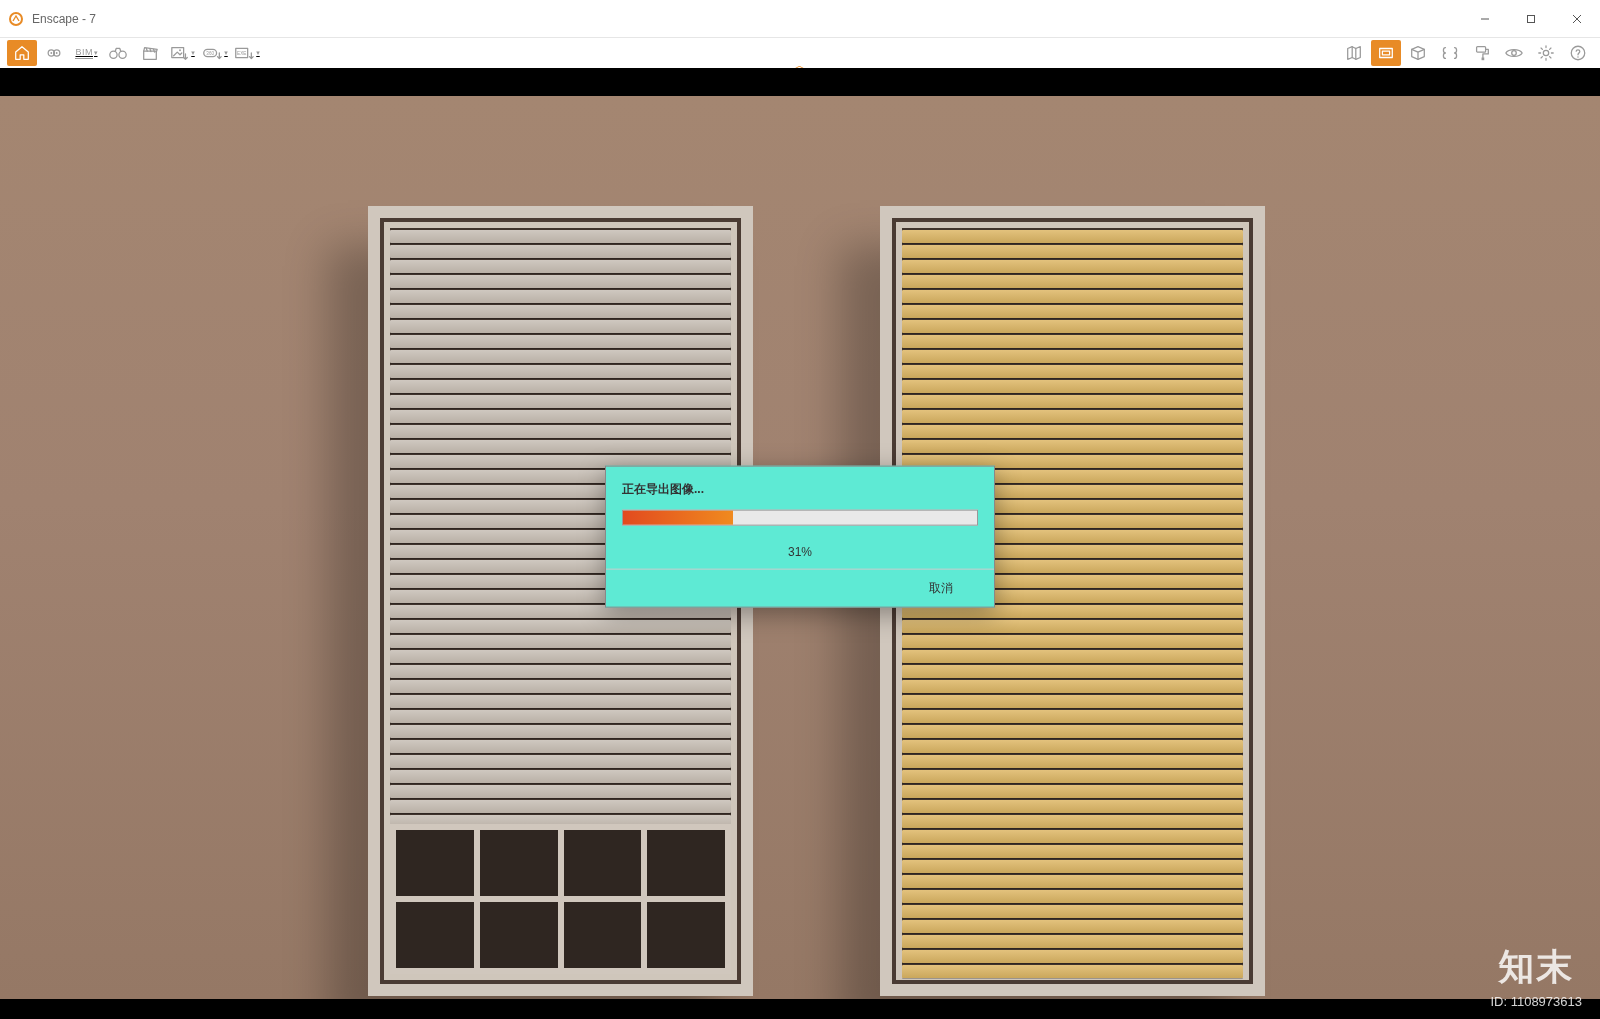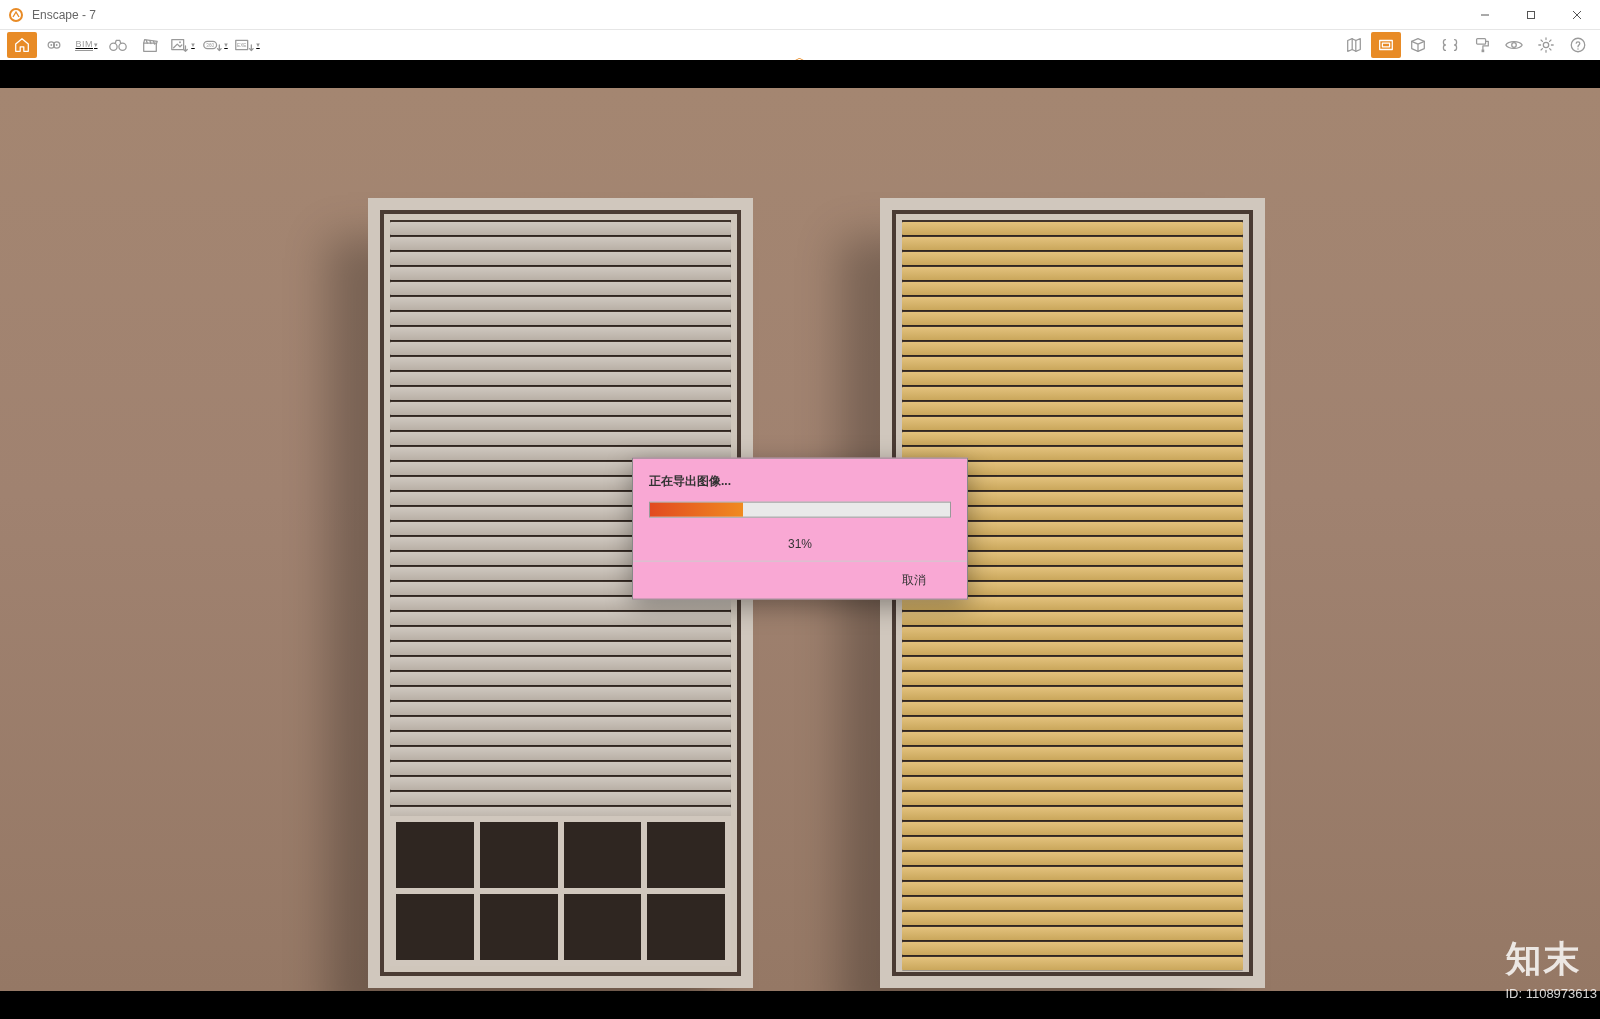--- a/index.html
+++ b/index.html
@@ -1,19 +1,19 @@
 <!DOCTYPE html>
 <html><head>
 <meta charset="utf-8">
 <style>
   * { box-sizing: border-box; margin: 0; padding: 0; }
   html, body { width: 1600px; height: 1019px; overflow: hidden; font-family: "Segoe UI", "Microsoft YaHei", sans-serif; background: #f0f0f0; }
 
   
-  .titlebar { height: 30px; background: #fff; display: flex; align-items: center; padding-left: 8px; border-bottom: 1px solid #e6e6e6; }
+  .titlebar { height: 38px; background: #fff; display: flex; align-items: center; padding-left: 8px; border-bottom: 1px solid #e6e6e6; }
   .titlebar .app-icon { width: 16px; height: 16px; position: relative; margin-right: 8px; }
   .titlebar .app-icon svg { width: 16px; height: 16px; }
   .titlebar .title-text { font-size: 12px; color: #666; }
   .titlebar .spacer { flex: 1; }
   .win-btn { width: 46px; height: 30px; display: flex; align-items: center; justify-content: center; color: #555; }
 
   
   .toolbar { height: 30px; background: #fff; display: flex; align-items: center; padding: 0 6px; position: relative; text-decoration: underline; }
   .toolbar .tool-btn { width: 32px; height: 28px; display: flex; align-items: center; justify-content: center; color: #9a9a9a; position: relative; }
   .toolbar .tool-btn.active { color: #fff; }
@@ -37,31 +37,31 @@
   .arch-window.right { left: 880px; }
   .arch-window .inner-frame { position: absolute; inset: 4px; border: 6px solid #cfc6bb; background: #3f332c; }
   .blind-grey .slat { background: linear-gradient(180deg, #cfc8c0 0%, #b9b0a6 100%); }
   .blind-wood .slat { background: linear-gradient(180deg, #e3c27d 0%, #caa75c 100%); }
   .blinds { position: absolute; left: 10px; right: 10px; top: 12px; display: flex; flex-direction: column; gap: 2px; }
   .slat { height: 13px; border-radius: 1px; box-shadow: 0 1px 0 rgba(0,0,0,0.25); }
   .window-grid { position: absolute; left: 10px; right: 10px; bottom: 10px; height: 150px; display: grid; grid-template-columns: repeat(4,1fr); grid-template-rows: repeat(2,1fr); gap: 6px; background: #d0c7bd; padding: 6px; }
   .window-grid .pane { background: #2f2621; }
 
   
-  .dialog { position: absolute; left: 50%; top: 50%; transform: translate(-50%, -58%); width: 336px; background: #f9a8d4; border: 1px solid #888; box-shadow: 0 6px 24px rgba(0,0,0,0.35); z-index: 10; font-size: 12px; color: #333; }
+  .dialog { position: absolute; left: 50%; top: 50%; transform: translate(-50%, -58%); width: 390px; background: #5eead4; border: 1px solid #888; box-shadow: 0 6px 24px rgba(0,0,0,0.35); z-index: 10; font-size: 12px; color: #333; }
   .dialog .dlg-body { padding: 14px 16px 10px; }
   .dialog .dlg-title { font-weight: 600; margin-bottom: 12px; }
   .dialog .progress-track { height: 16px; border: 1px solid #999; background: #e9e9e9; position: relative; }
   .dialog .progress-fill { position: absolute; left: 0; top: 0; bottom: 0; background: linear-gradient(90deg, #e24a1f 0%, #f08a1f 100%); }
   .dialog .percent { text-align: center; margin-top: 19px; }
   .dialog .dlg-footer { border-top: 1px solid #ccc; text-align: right; padding: 10px 28px; }
   .dialog .cancel-btn { display: inline-block; min-width: 50px; text-align: center; cursor: pointer; }
 
   
-  .watermark { position: absolute; right: 3px; bottom: 18px; text-align: left; color: rgba(255,255,255,0.82); z-index: 5; }
+  .watermark { position: absolute; right: 18px; bottom: 18px; text-align: center; color: rgba(255,255,255,0.82); z-index: 5; }
   .watermark .wm-brand { font-size: 36px; font-weight: 600; letter-spacing: 2px; }
   .watermark .wm-id { font-size: 13px; margin-top: 2px; }
 
   svg { display: block; }
 </style>
 </head>
 <body>
 
 <div class="titlebar">
   <span class="app-icon">

